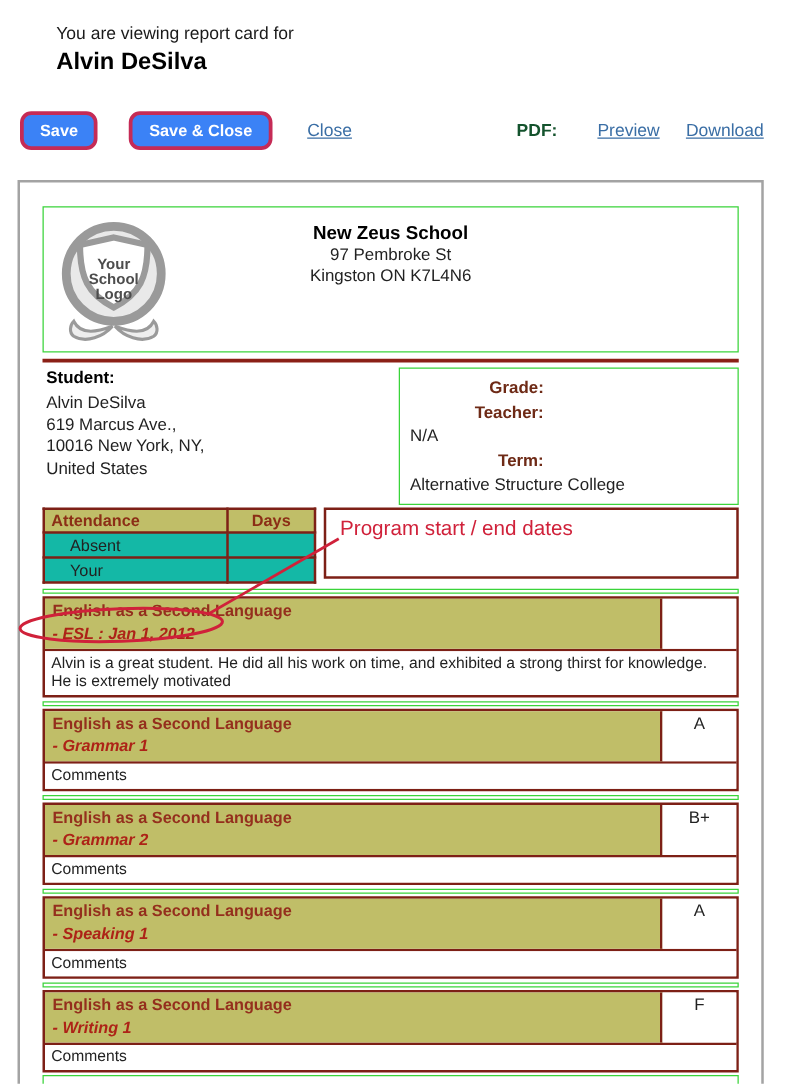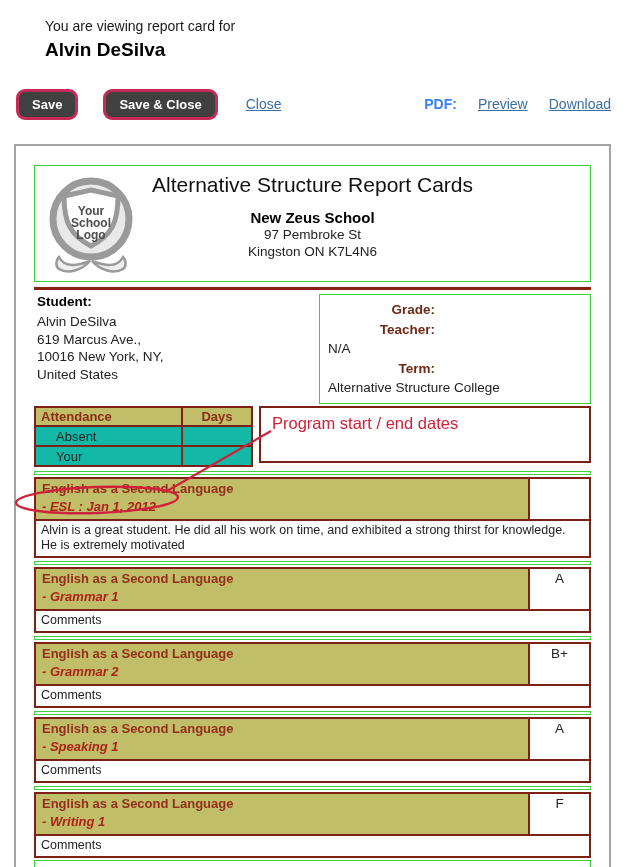--- a/index.html
+++ b/index.html
@@ -6,28 +6,28 @@
   html,body { width:636px; height:867px; overflow:hidden; background:#fff;
     font-family:"Liberation Sans", sans-serif; color:#1a1a1a; position:relative; }
 
   
   .top { position:absolute; left:17px; top:18px;margin-left:28px; }
   .viewing-label { font-size:14px; color:#1a1a1a; }
   .student-name { font-size:19px; font-weight:bold; margin-top:5px; color:#000; }
 
   .toolbar { position:absolute; left:16px; top:86px; width:595px; height:36px;
     display:flex; align-items:center; }
-  .btn { background:#404040; border:3px solid #c52b56; border-radius:9px;
+  .btn { background:#3b82f6; border:3px solid #c52b56; border-radius:9px;
     color:#fff; font-weight:bold; font-size:13px; padding:5px 13px;
     font-family:"Liberation Sans", sans-serif; cursor:pointer; }
   .btn + .btn { margin-left:25px; }
   a.link { color:#3a6ea5; text-decoration:underline; font-size:14px; cursor:pointer; }
   .close-link { margin-left:28px; }
   .pdf-group { margin-left:auto; display:flex; align-items:center; }
-  .pdf-label { font-weight:bold; font-size:14px; color:#3b82f6; margin-right:21px; }
+  .pdf-label { font-weight:bold; font-size:14px; color:#14532d; margin-right:32px; }
   .pdf-group a { margin-left:0; }
   .pdf-group a + a { margin-left:21px; }
 
   
   .card { position:absolute; left:14px; top:144px; width:597px; height:750px;
     border:2px solid #a3a3a3; background:#fff; padding:19px 18px; }
 
   .school-box { border:1px solid #3ad43a; height:117px; position:relative;
     text-align:center; }
   .logo-svg { position:absolute; left:10px; top:7px; }
@@ -103,21 +103,20 @@
   <div class="school-box">
     <svg class="logo-svg" width="92" height="104" viewBox="0 0 92 104">
       <circle cx="46" cy="46" r="38" fill="#e9e9e9" stroke="#9a9a9a" stroke-width="7"></circle>
       <path d="M46 17 L73 23 C73 49 67 62 46 73 C25 62 19 49 19 23 Z" fill="#ffffff" stroke="#9a9a9a" stroke-width="5"></path>
       <path d="M14 84 C20 96 34 92 45 88 C38 96 24 102 14 96 C10 93 11 87 14 84 Z" fill="#eeeeee" stroke="#9a9a9a" stroke-width="2.5"></path>
       <path d="M78 84 C72 96 58 92 47 88 C54 96 68 102 78 96 C82 93 81 87 78 84 Z" fill="#eeeeee" stroke="#9a9a9a" stroke-width="2.5"></path>
       <text x="46" y="42" text-anchor="middle" font-size="12" font-weight="bold" fill="#4d4d4d">Your</text>
       <text x="46" y="54" text-anchor="middle" font-size="12" font-weight="bold" fill="#4d4d4d">School</text>
       <text x="46" y="66" text-anchor="middle" font-size="12" font-weight="bold" fill="#4d4d4d">Logo</text>
     </svg>
-    <div class="rc-title">Alternative Structure Report Cards</div>
     <div class="school-name">New Zeus School</div>
     <div class="addr">97 Pembroke St</div>
     <div class="addr">Kingston ON K7L4N6</div>
   </div>
 
   <div class="red-rule"></div>
 
   <div class="student-row">
     <div class="student-left">
       <div class="student-label">Student:</div>

